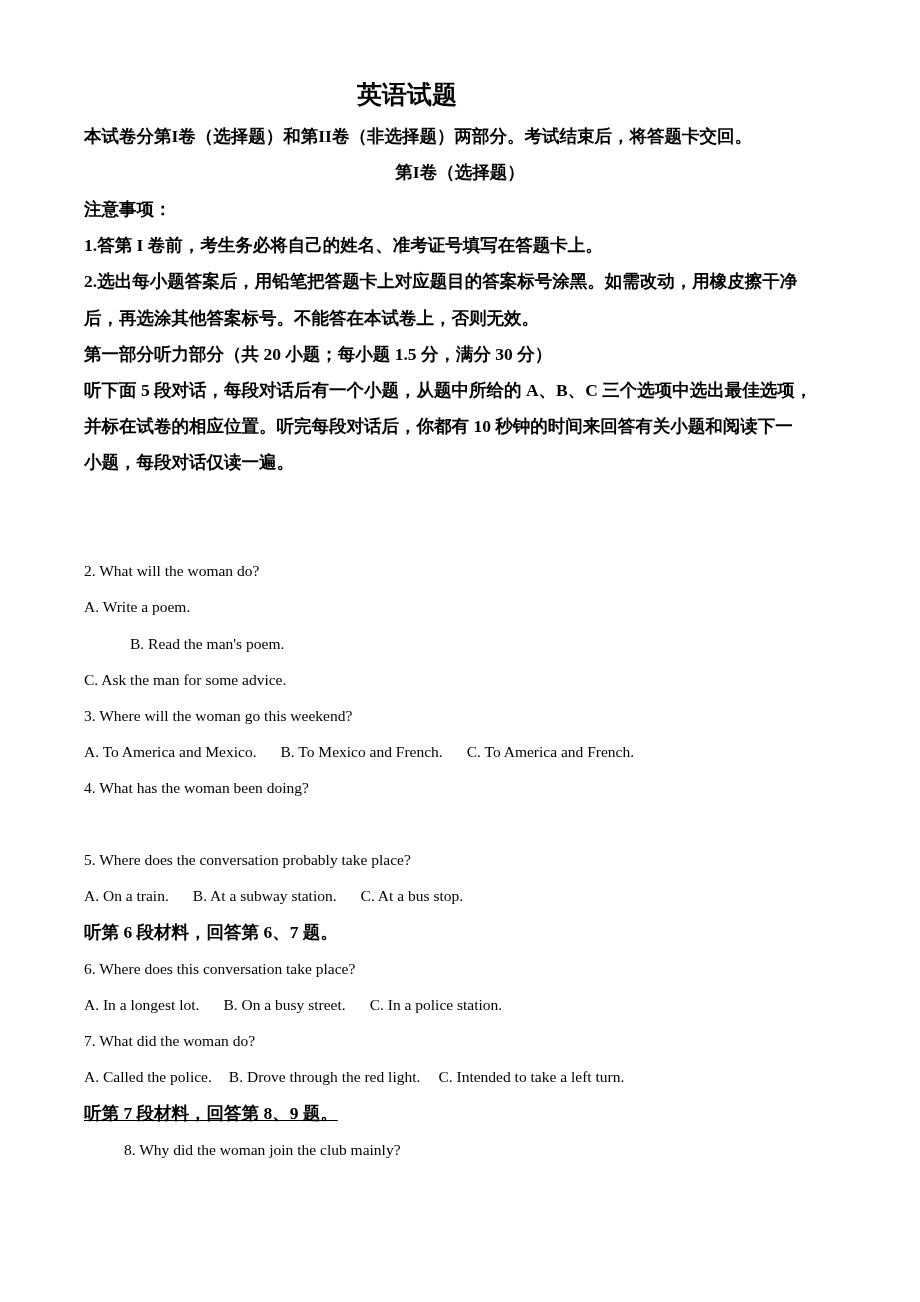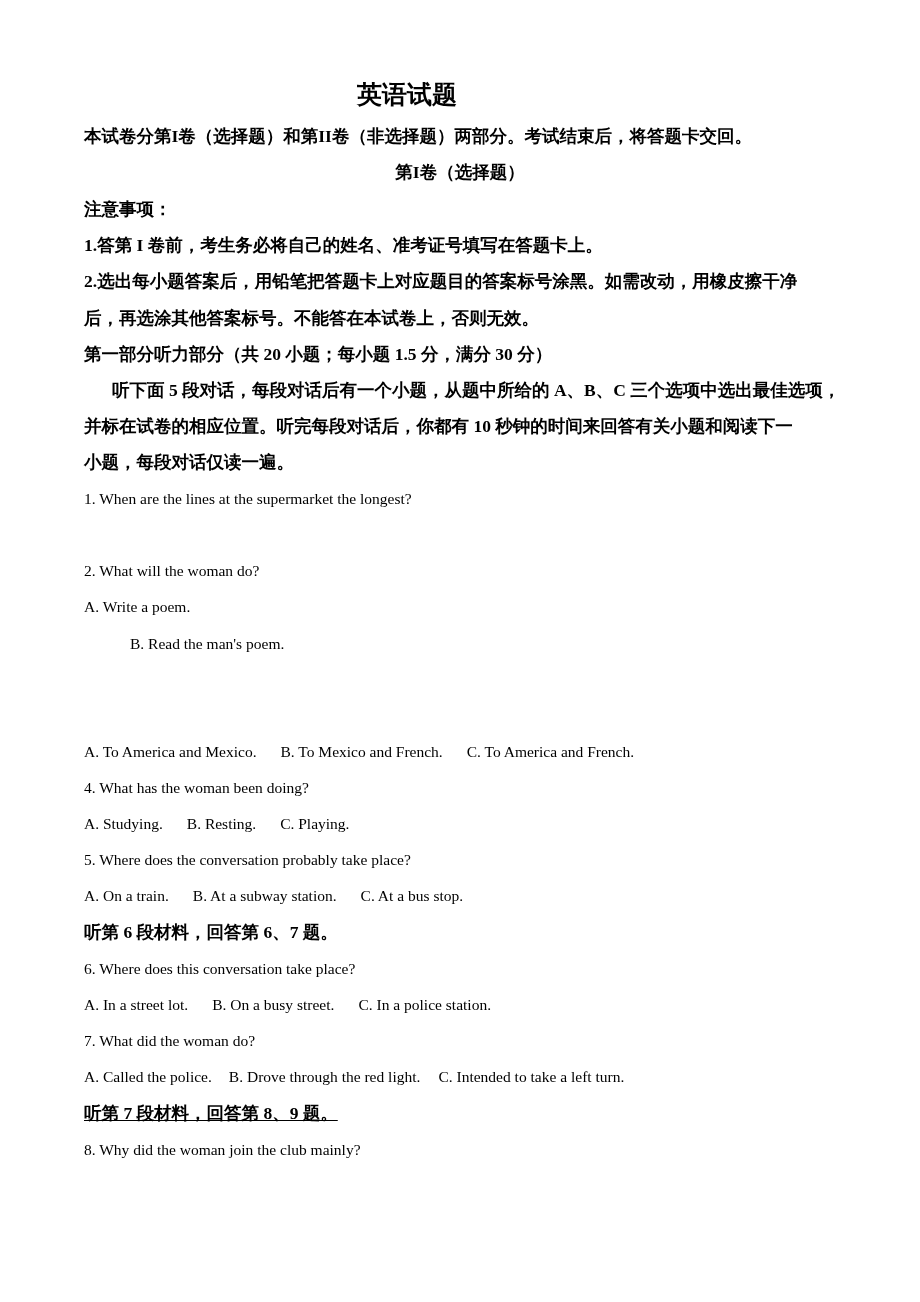--- a/index.html
+++ b/index.html
@@ -32,53 +32,51 @@
 
   <div class="line cn center" style="top:160px;">第I卷（选择题）</div>
   <div class="line cn" style="top:124px;">本试卷分第I卷（选择题）和第II卷（非选择题）两部分。考试结束后，将答题卡交回。</div>
 
   <div class="line cn" style="top:197px;">注意事项：</div>
   <div class="line cn" style="top:233px;">1.答第 I 卷前，考生务必将自己的姓名、准考证号填写在答题卡上。</div>
   <div class="line cn" style="top:269px;">2.选出每小题答案后，用铅笔把答题卡上对应题目的答案标号涂黑。如需改动，用橡皮擦干净</div>
   <div class="line cn" style="top:306px;">后，再选涂其他答案标号。不能答在本试卷上，否则无效。</div>
 
   <div class="line cn" style="top:342px;">第一部分听力部分（共 20 小题；每小题 1.5 分，满分 30 分）</div>
-  <div class="line cn" style="top:378px;margin-left:28px;">听下面 5 段对话，每段对话后有一个小题，从题中所给的 A、B、C 三个选项中选出最佳选项，</div>
+  <div class="line cn" style="top:378px;">听下面 5 段对话，每段对话后有一个小题，从题中所给的 A、B、C 三个选项中选出最佳选项，</div>
   <div class="line cn" style="top:414px;">并标在试卷的相应位置。听完每段对话后，你都有 10 秒钟的时间来回答有关小题和阅读下一</div>
   <div class="line cn" style="top:450px;">小题，每段对话仅读一遍。</div>
 
-  <div class="line en" style="top:487px;">1. When are the lines at the supermarket the longest?</div>
 
   <div class="line en" style="top:559px;">2. What will the woman do?</div>
   <div class="line en" style="top:595px;">A. Write a poem.</div>
   <div class="line en" style="top:632px;margin-left:46px;">B. Read the man's poem.</div>
+  <div class="line en" style="top:668px;">C. Ask the man for some advice.</div>
 
+  <div class="line en" style="top:704px;">3. Where will the woman go this weekend?</div>
   <div class="line en" style="top:740px;">
     <span class="opt">A. To America and Mexico.</span><span class="opt gap1">B. To Mexico and French.</span><span class="opt gap2">C. To America and French.</span>
   </div>
 
   <div class="line en" style="top:776px;">4. What has the woman been doing?</div>
-  <div class="line en" style="top:812px;">
-    <span class="opt">A. Studying.</span><span class="opt gap1">B. Resting.</span><span class="opt gap2">C. Playing.</span>
-  </div>
 
   <div class="line en" style="top:848px;">5. Where does the conversation probably take place?</div>
   <div class="line en" style="top:884px;">
     <span class="opt">A. On a train.</span><span class="opt gap1">B. At a subway station.</span><span class="opt gap2">C. At a bus stop.</span>
   </div>
 
   <div class="line cn" style="top:920px;">听第 6 段材料，回答第 6、7 题。</div>
 
   <div class="line en" style="top:957px;">6. Where does this conversation take place?</div>
   <div class="line en" style="top:993px;">
-    <span class="opt">A. In a street lot.</span><span class="opt gap1">B. On a busy street.</span><span class="opt gap2">C. In a police station.</span>
+    <span class="opt">A. In a longest lot.</span><span class="opt gap1">B. On a busy street.</span><span class="opt gap2">C. In a police station.</span>
   </div>
 
   <div class="line en" style="top:1029px;">7. What did the woman do?</div>
   <div class="line en" style="top:1065px;">
     <span class="opt">A. Called the police.</span><span class="opt" style="margin-left:17px;">B. Drove through the red light.</span><span class="opt" style="margin-left:18px;">C. Intended to take a left turn.</span>
   </div>
 
   <div class="line cn" style="top:1101px;text-decoration:underline;">听第 7 段材料，回答第 8、9 题。</div>
 
-  <div class="line en" style="top:1138px;">8. Why did the woman join the club mainly?</div>
+  <div class="line en" style="top:1138px;margin-left:40px;">8. Why did the woman join the club mainly?</div>
 
 </div>
 
 </body></html>

